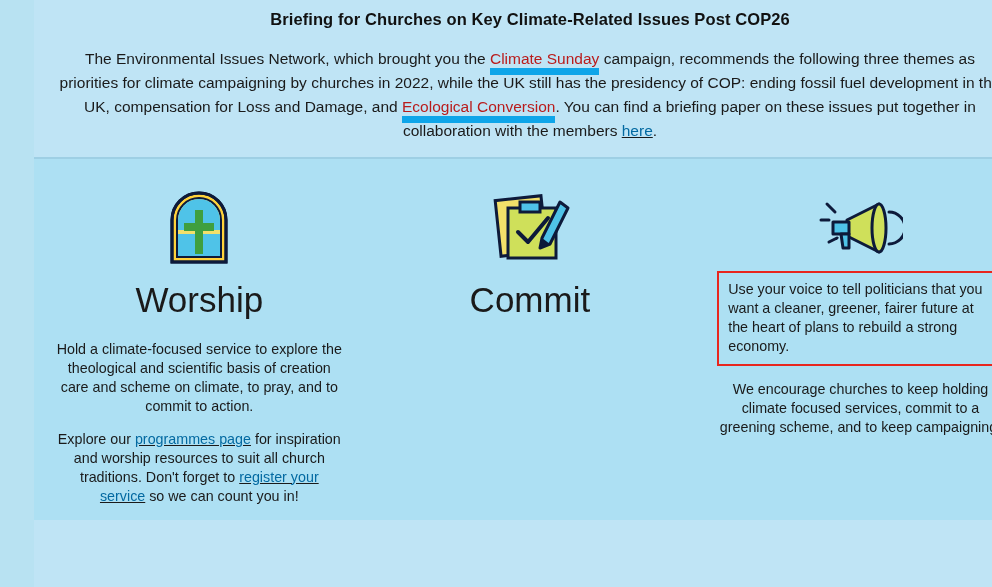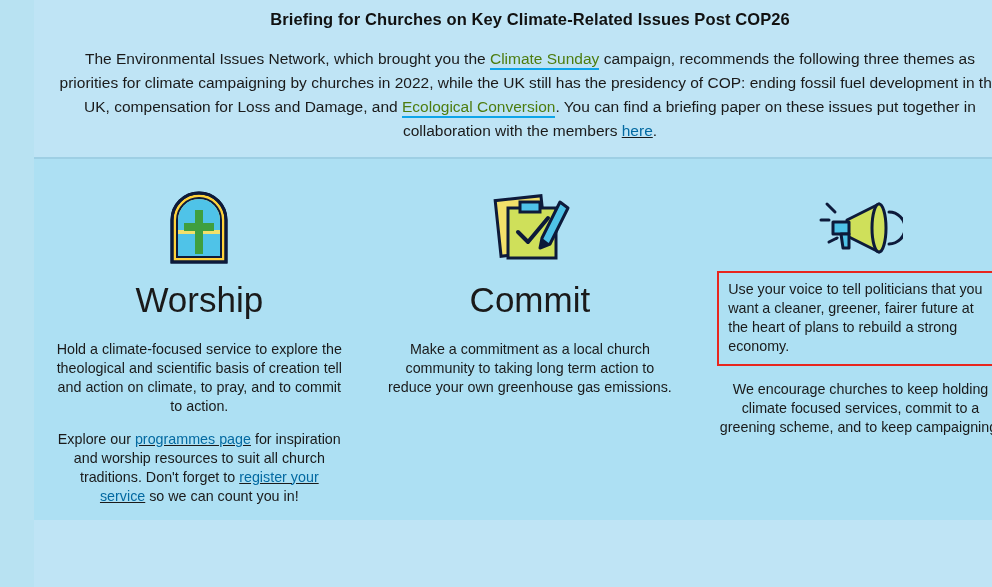--- a/index.html
+++ b/index.html
@@ -40,23 +40,23 @@
     color: #1a1a1a;
     max-width: 944px;
     margin: 0 auto;
   }
   .link {
     color: #0369a1;
     text-decoration: underline;
     text-decoration-color: #1a1a1a;
   }
   .link-red {
-    color: #4d7c0f;
+    color: #b91c1c;
     text-decoration: none;
-    border-bottom: 2px solid #0ea5e9;
+    border-bottom: 7px solid #0ea5e9;
     padding-bottom: 1px;
   }
   .divider {
     height: 2px;
     background: #9ecfe4;
     width: 100%;
   }
   
   .columns {
     display: flex;
@@ -124,39 +124,38 @@
           <path d="M9 30 A22 22 0 0 1 53 30 L53 67 L9 67 Z" fill="#f2e06a" stroke="#0d1a3a" stroke-width="2"></path>
           <path d="M31 9 A21 21 0 0 0 10 30 L10 40 L31 40 Z" fill="#4fc3e8"></path>
           <path d="M31 9 A21 21 0 0 1 52 30 L52 40 L31 40 Z" fill="#4fc3e8"></path>
           <rect x="10" y="44" width="42" height="22" fill="#4fc3e8"></rect>
           <rect x="27" y="20" width="8" height="44" fill="#3f9f3f"></rect>
           <rect x="16" y="33" width="30" height="8" fill="#3f9f3f"></rect>
           <path d="M4 30 A27 27 0 0 1 58 30 L58 72 L4 72 Z" fill="none" stroke="#0d1a3a" stroke-width="3"></path>
         </svg>
       </div>
       <div class="col-title">Worship</div>
-      <p class="col-para">Hold a climate-focused service to explore the theological and scientific basis of creation tell and action on climate, to pray, and to commit to action.</p>
+      <p class="col-para">Hold a climate-focused service to explore the theological and scientific basis of creation care and scheme on climate, to pray, and to commit to action.</p>
       <p class="col-para">
         <span>Explore our </span><a href="#" class="link">programmes page</a><span> for inspiration and worship resources to suit all church traditions.  Don't forget to </span><a href="#" class="link">register your service</a><span> so we can count you in!</span>
       </p>
     </div>
 
     <div class="col">
       <div class="icon-wrap">
         <svg width="80" height="76" viewBox="0 0 80 76">
           <rect x="8" y="8" width="46" height="56" fill="#f2e06a" stroke="#0d1a3a" stroke-width="3" transform="rotate(-6 31 36)"></rect>
           <rect x="18" y="18" width="48" height="50" fill="#cfe05a" stroke="#0d1a3a" stroke-width="3"></rect>
           <rect x="30" y="12" width="20" height="10" fill="#4fc3e8" stroke="#0d1a3a" stroke-width="3"></rect>
           <path d="M28 42 L38 52 L58 28" fill="none" stroke="#0d1a3a" stroke-width="4" stroke-linecap="round" stroke-linejoin="round"></path>
           <path d="M52 48 L70 12 L78 18 L60 54 L50 58 Z" fill="#4fc3e8" stroke="#0d1a3a" stroke-width="3" stroke-linejoin="round"></path>
           <path d="M50 58 L52 48 L60 54 Z" fill="#0d1a3a"></path>
         </svg>
       </div>
       <div class="col-title">Commit</div>
-      <p class="col-para">Make a commitment as a local church community to taking long term action to reduce your own greenhouse gas emissions.</p>
     </div>
 
     <div class="col">
       <div class="icon-wrap">
         <svg width="86" height="76" viewBox="0 0 86 76">
           <path d="M30 30 L62 14 L62 62 L30 46 Z" fill="#cfe05a" stroke="#0d1a3a" stroke-width="3" stroke-linejoin="round"></path>
           <path d="M16 32 L32 32 L32 44 L16 44 Z" fill="#4fc3e8" stroke="#0d1a3a" stroke-width="3" stroke-linejoin="round"></path>
           <path d="M24 44 L32 44 L32 58 L26 58 Z" fill="#4fc3e8" stroke="#0d1a3a" stroke-width="3" stroke-linejoin="round"></path>
           <ellipse cx="62" cy="38" rx="7" ry="24" fill="#cfe05a" stroke="#0d1a3a" stroke-width="3"></ellipse>
           <path d="M10 14 L18 22" stroke="#0d1a3a" stroke-width="3" stroke-linecap="round"></path>

